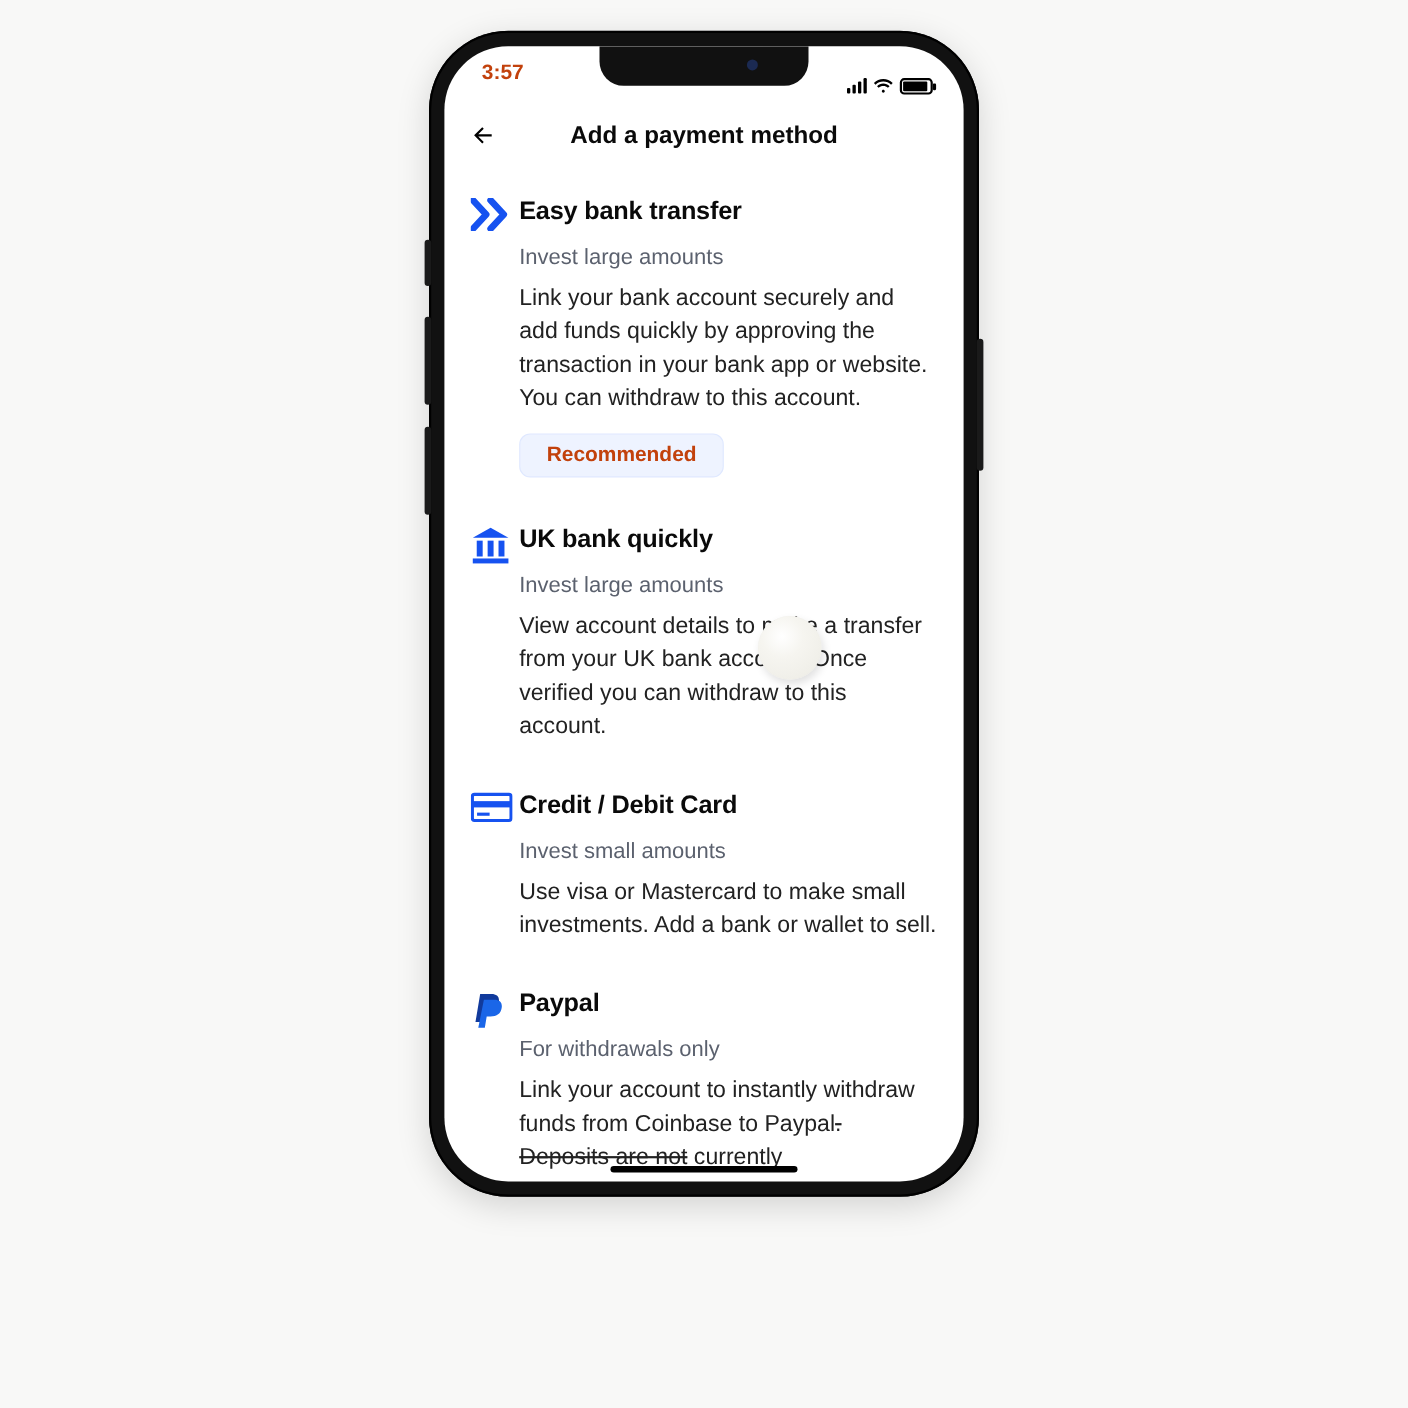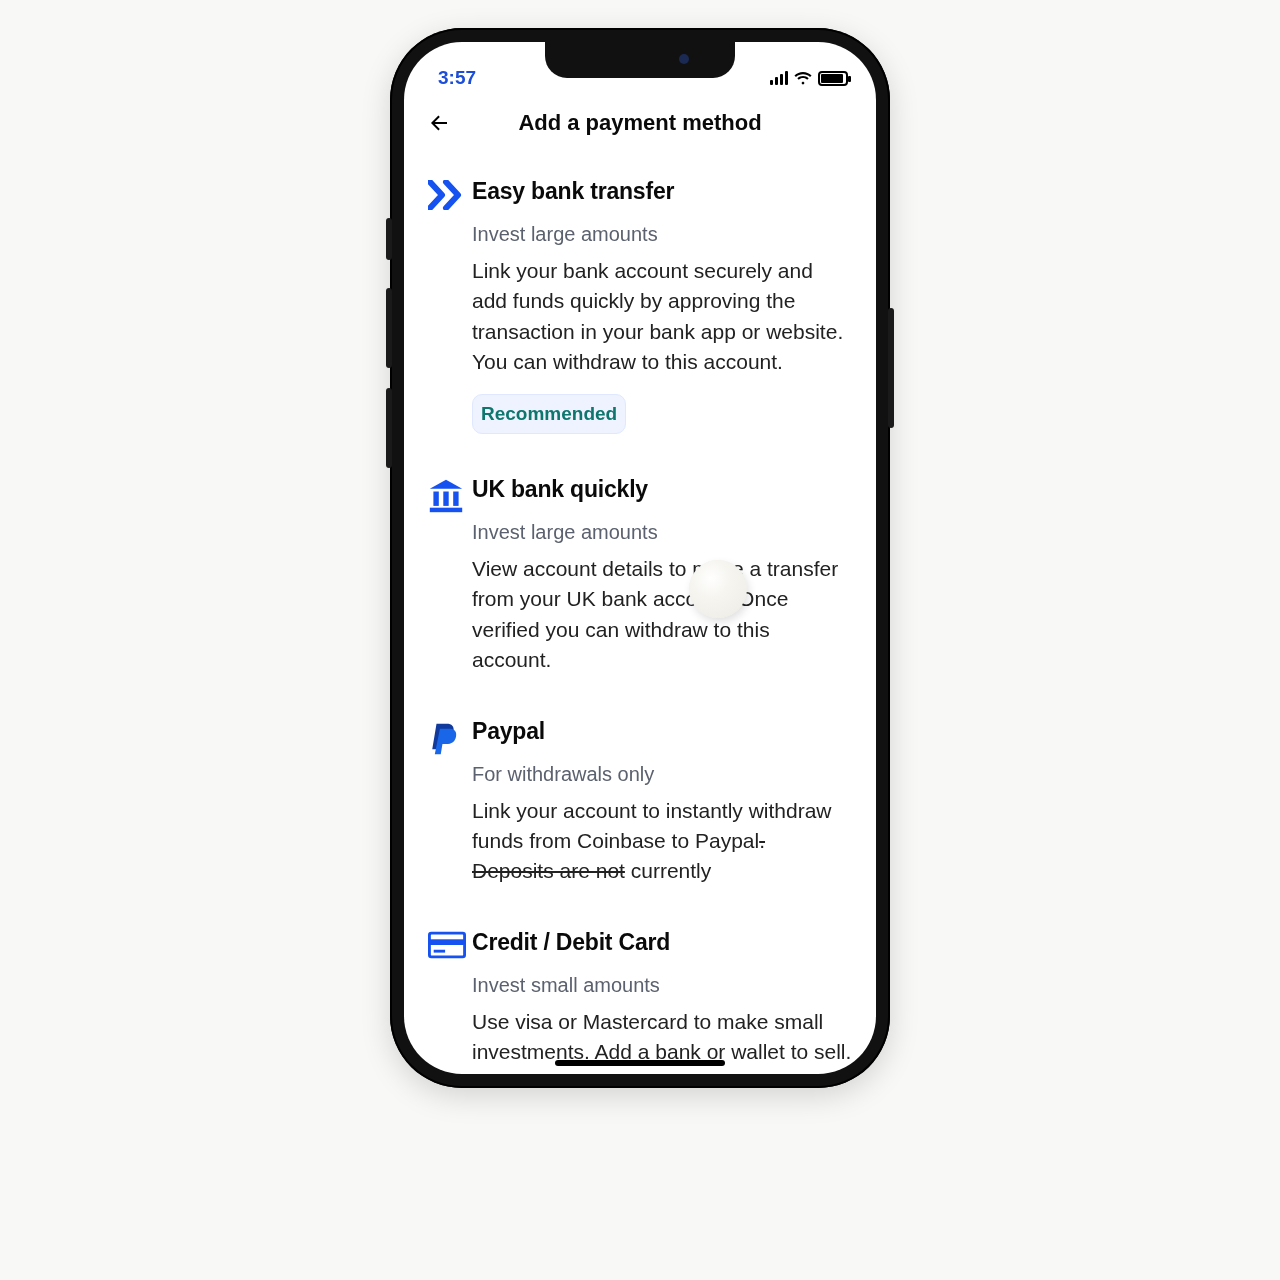--- a/index.html
+++ b/index.html
@@ -49,25 +49,25 @@
   }
   .notch::after{
     content:"";
     position:absolute; right:46px; top:12px;
     width:10px; height:10px; border-radius:50%;
     background:#1b2a52;
   }
   .statusbar {
     position: relative;
     height: 58px;
-    display: flex; align-items: center; justify-content: space-between;
+    display: flex; justify-content: space-between;
     padding: 14px 28px 0 34px;
     font-weight: 700;
     font-size: 19px;
-    color: #1d4ed8;
+    color: #c2410c;
   }
   .status-right { display:flex; align-items:center; gap:6px; }
   .icon-cell { display:inline-flex; align-items:flex-end; gap:2px; height:14px; }
   .icon-cell span { width:3px; background:#000; border-radius:1px; display:block;}
   .icon-cell span:nth-child(1){height:5px;}
   .icon-cell span:nth-child(2){height:8px;}
   .icon-cell span:nth-child(3){height:11px;}
   .icon-cell span:nth-child(4){height:14px;}
   .icon-wifi { width:18px; height:14px; }
   .icon-batt { width:30px; height:15px; border:2px solid #000; border-radius:4px; position:relative; }
@@ -96,23 +96,23 @@
     padding-top:2px;
     color:#1652f0;
   }
   .method-body { flex:1; min-width:0; }
   .m-title { font-size:23px; font-weight:700; color:#0a0a0a; letter-spacing:-0.2px; }
   .m-sub   { margin-top:18px; font-size:20px; color:#5b616e; }
   .m-desc  { margin-top:10px; font-size:21px; line-height:1.45; color:#222; }
   .badge {
     display:inline-block;
     margin-top:16px;
-    padding:8px 8px;
+    padding:8px 24px;
     background:#eef3ff;
-    color:#0f766e;
+    color:#c2410c;
     border:1px solid #dfe8ff;
     border-radius:10px;
     font-size:19px;
     font-weight:600;
   }
 
   
   .touch-blob{
     position:absolute;
     left:285px; top:410px;
@@ -199,48 +199,48 @@
           </div>
           <div class="method-body">
             <div class="m-title">UK bank quickly</div>
             <div class="m-sub">Invest large amounts</div>
             <div class="m-desc">View account details to make a transfer from your UK bank account. Once verified you can withdraw to this account.</div>
           </div>
         </div>
 
         <div class="method">
           <div class="method-icon">
+            <svg viewBox="0 0 40 28" width="38" height="28">
+              <rect x="1.5" y="1.5" width="37" height="25" rx="2" fill="none" stroke="#1652f0" stroke-width="3"></rect>
+              <rect x="1.5" y="8" width="37" height="6" fill="#1652f0"></rect>
+              <rect x="6" y="19" width="12" height="3" fill="#1652f0"></rect>
+            </svg>
+          </div>
+          <div class="method-body">
+            <div class="m-title">Credit / Debit Card</div>
+            <div class="m-sub">Invest small amounts</div>
+            <div class="m-desc">Use visa or Mastercard to make small investments. Add a bank or wallet to sell.</div>
+          </div>
+        </div>
+
+        <div class="method">
+          <div class="method-icon">
             <svg viewBox="0 0 40 44" width="34" height="38">
               <path d="M10 4h12c6 0 9 3 8 9-1 6-5 9-12 9h-4l-2 12H5L10 4z" fill="#113a9c"></path>
               <path d="M14 10h11c6 0 9 3 8 9-1 6-5 9-12 9h-4l-2 12H8l6-30z" fill="#1a66e8"></path>
             </svg>
           </div>
           <div class="method-body">
             <div class="m-title">Paypal</div>
             <div class="m-sub">For withdrawals only</div>
             <div class="m-desc">
               <span>Link your account to instantly withdraw funds from Coinbase to Paypal</span><span class="strike">. Deposits are not</span><span> currently</span>
             </div>
           </div>
         </div>
 
-        <div class="method">
-          <div class="method-icon">
-            <svg viewBox="0 0 40 28" width="38" height="28">
-              <rect x="1.5" y="1.5" width="37" height="25" rx="2" fill="none" stroke="#1652f0" stroke-width="3"></rect>
-              <rect x="1.5" y="8" width="37" height="6" fill="#1652f0"></rect>
-              <rect x="6" y="19" width="12" height="3" fill="#1652f0"></rect>
-            </svg>
-          </div>
-          <div class="method-body">
-            <div class="m-title">Credit / Debit Card</div>
-            <div class="m-sub">Invest small amounts</div>
-            <div class="m-desc">Use visa or Mastercard to make small investments. Add a bank or wallet to sell.</div>
-          </div>
-        </div>
-
         <div class="touch-blob"></div>
       </div>
 
       <div class="home-indicator"></div>
     </div>
   </div>
 </div>
 
 </body></html>

